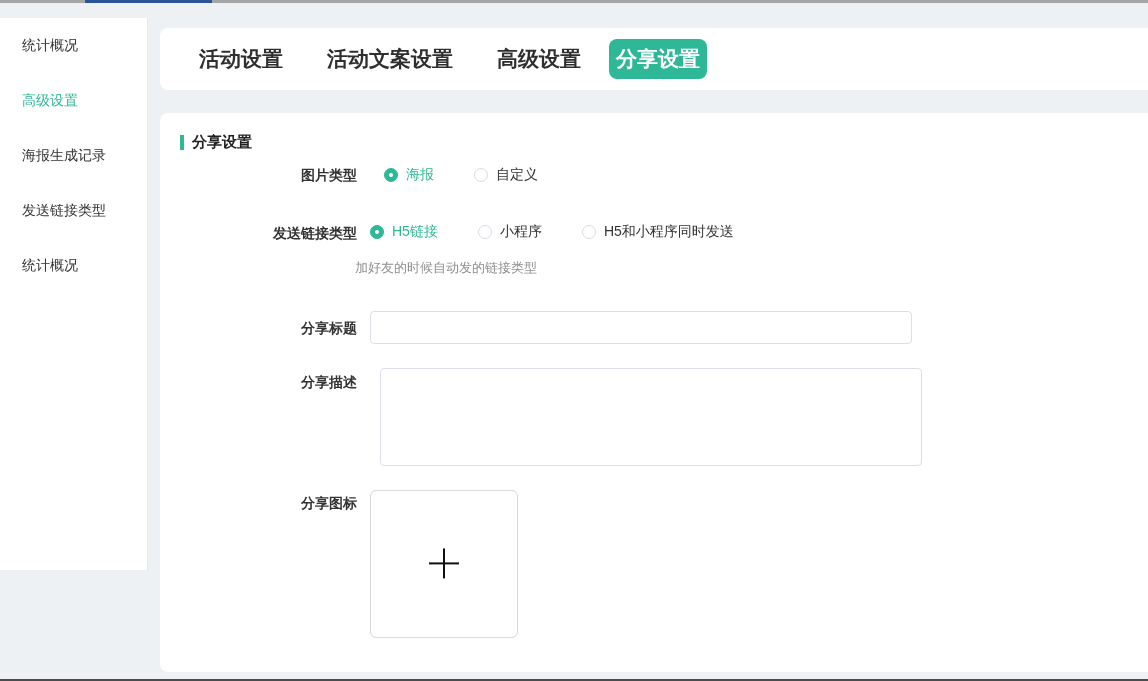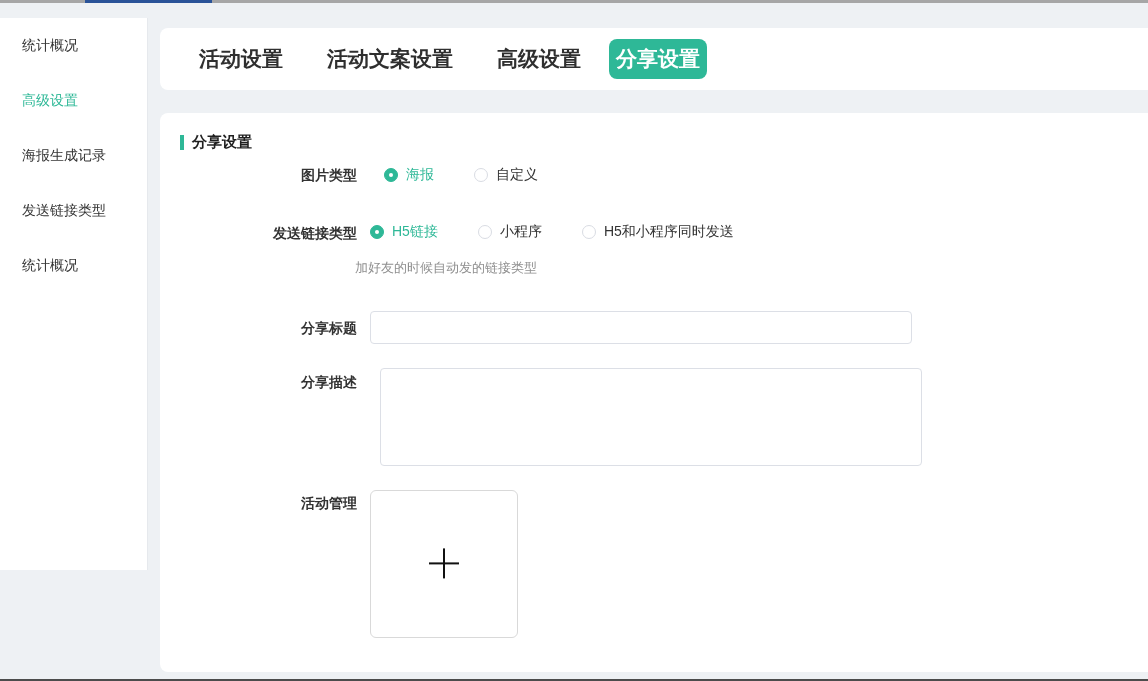--- a/index.html
+++ b/index.html
@@ -133,21 +133,21 @@
     </div>
 
     <div class="form-row row-share-desc">
       <div class="form-label">分享描述</div>
       <div class="controls">
         <textarea class="text-area" style=""></textarea>
       </div>
     </div>
 
     <div class="form-row row-share-icon">
-      <div class="form-label">活动管理</div>
+      <div class="form-label">分享图标</div>
       <div class="controls">
         <div class="upload-box">
           <span class="plus-icon"></span>
         </div>
       </div>
     </div>
 
   </section>
 
   <div class="bottom-line"></div>

